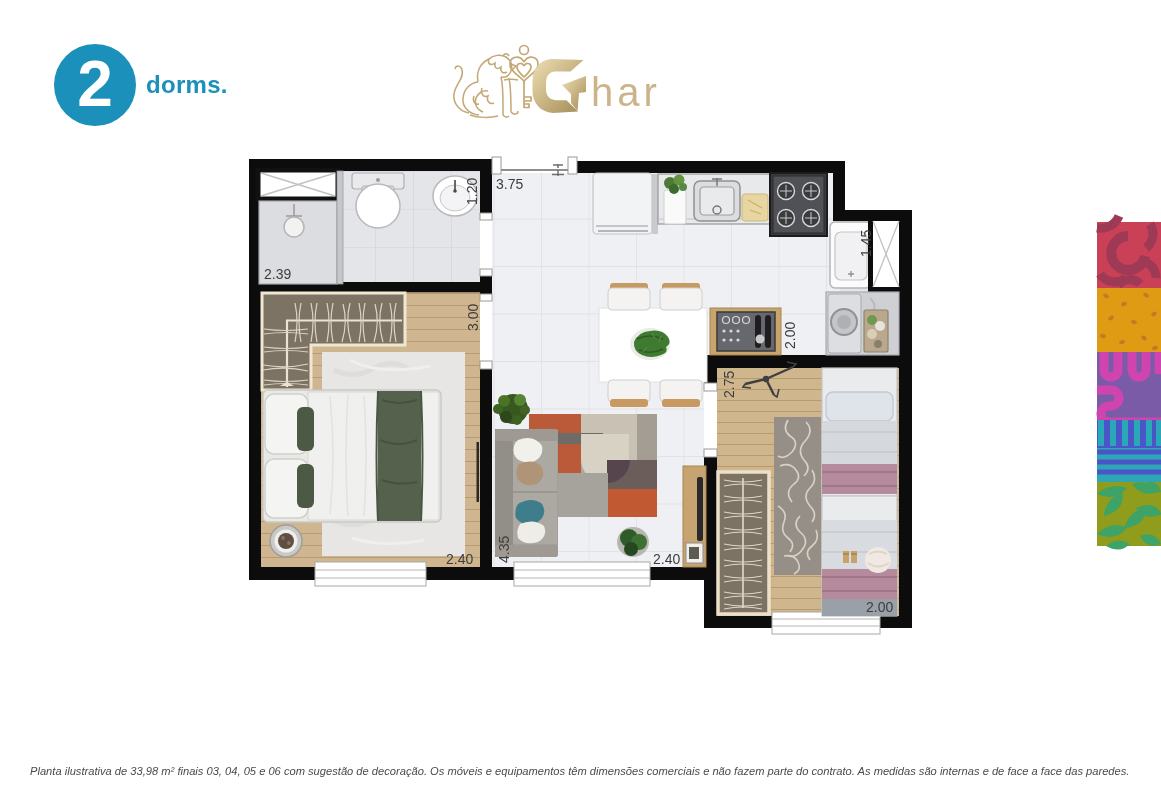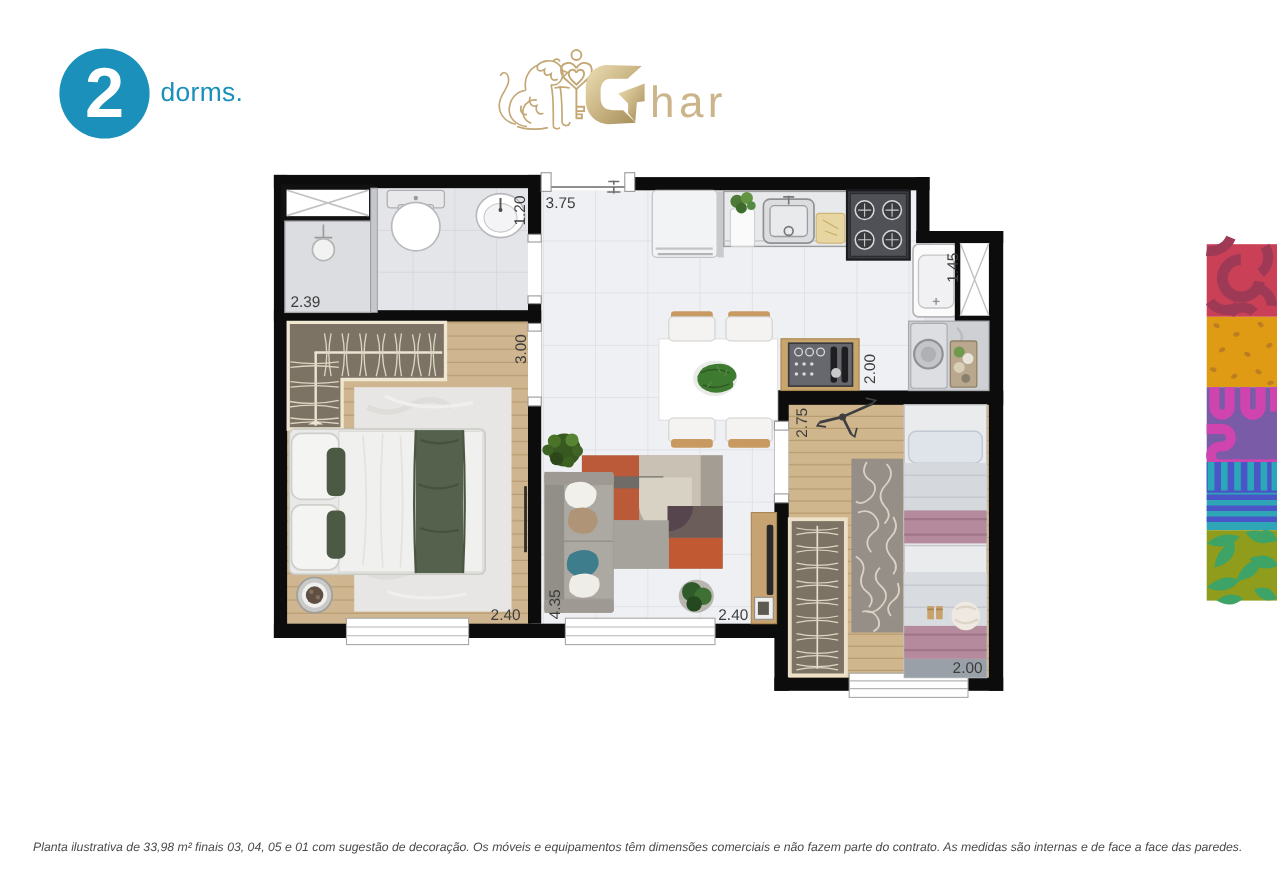--- a/index.html
+++ b/index.html
@@ -7,21 +7,21 @@
        font-family:"Liberation Sans", sans-serif;}
   .abs{position:absolute;}
 </style>
 </head>
 <body>
 
 <div class="abs" style="left:54px;top:44px;width:82px;height:82px;border-radius:50%;background:#1a90ba;"></div>
 
 <div class="abs" style="left:54px;top:40px;width:82px;height:82px;text-align:center;font-weight:bold;font-size:64px;line-height:88px;color:#ffffff;">2</div>
 
-<div class="abs" style="left:146px;top:71px;font-weight:normal;font-size:24px;color:#1a90ba;letter-spacing:0.3px;">dorms.</div>
+<div class="abs" style="left:146px;top:71px;font-weight:bold;font-size:24px;color:#1a90ba;letter-spacing:0.3px;">dorms.</div>
 
 <svg class="abs" style="left:0;top:0;" width="1161" height="800" viewBox="0 0 1161 800">
 <defs>
 <linearGradient id="gold" x1="0" y1="0" x2="1" y2="1">
   <stop offset="0" stop-color="#ecdfb4"></stop>
   <stop offset="0.45" stop-color="#cdb888"></stop>
   <stop offset="1" stop-color="#a18a55"></stop>
 </linearGradient>
 </defs>
 
@@ -536,13 +536,13 @@
 <path d="M1136 508 q18 -8 26 6 q-16 8 -26 -6z"></path>
 <path d="M1097 534 q16 -14 30 -6 q-12 14 -30 6z"></path>
 <path d="M1124 528 q6 -18 22 -20 q0 18 -22 20z"></path>
 <path d="M1140 536 q14 -6 21 8 q-14 6 -21 -8z"></path>
 <path d="M1106 546 q12 -10 24 -2 q-10 10 -24 2z"></path>
 <path d="M1148 482 q10 -2 13 10 q-12 2 -13 -10z"></path>
 </g>
 </g>
 </svg>
 
-<div class="abs" style="left:30px;top:765px;width:1131px;font-style:italic;font-size:11.15px;color:#4a4a4a;">Planta ilustrativa de 33,98 m² finais 03, 04, 05 e 01 com sugestão de decoração. Os móveis e equipamentos têm dimensões comerciais e não fazem parte do contrato. As medidas são internas e de face a face das paredes.</div>
+<div class="abs" style="left:30px;top:765px;width:1131px;font-style:italic;font-size:11.15px;color:#4a4a4a;">Planta ilustrativa de 33,98 m² finais 03, 04, 05 e 06 com sugestão de decoração. Os móveis e equipamentos têm dimensões comerciais e não fazem parte do contrato. As medidas são internas e de face a face das paredes.</div>
 
 </body></html>

